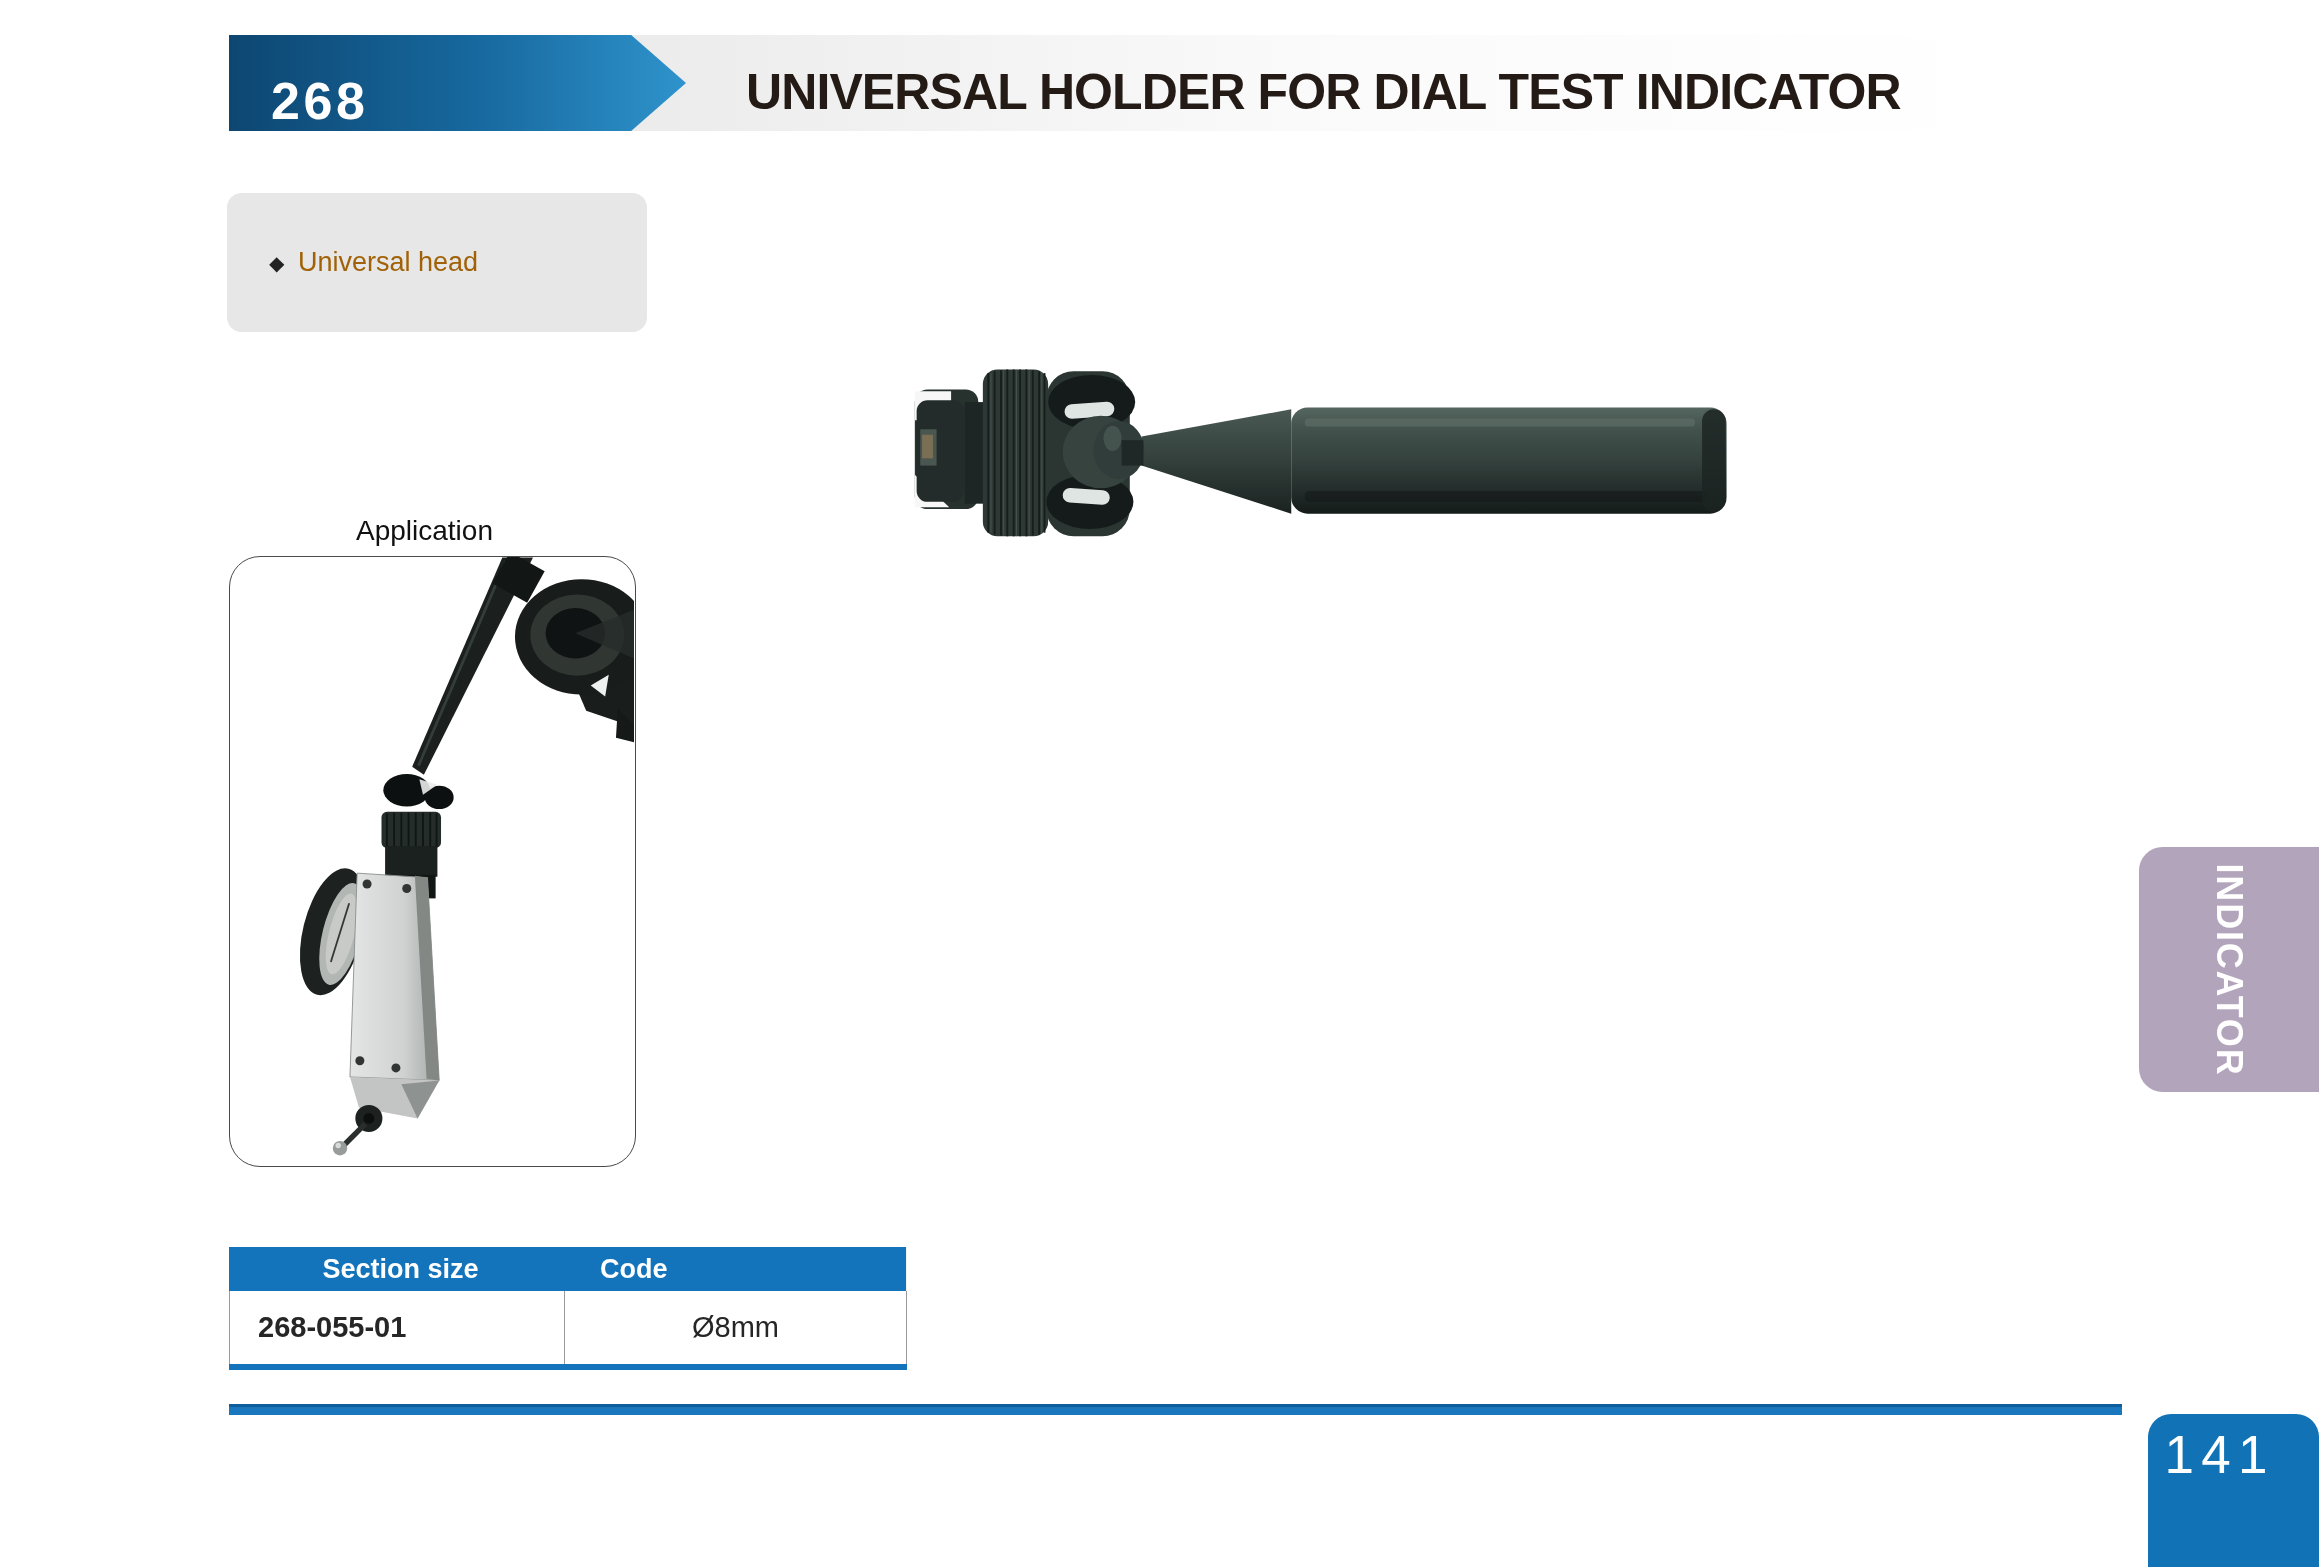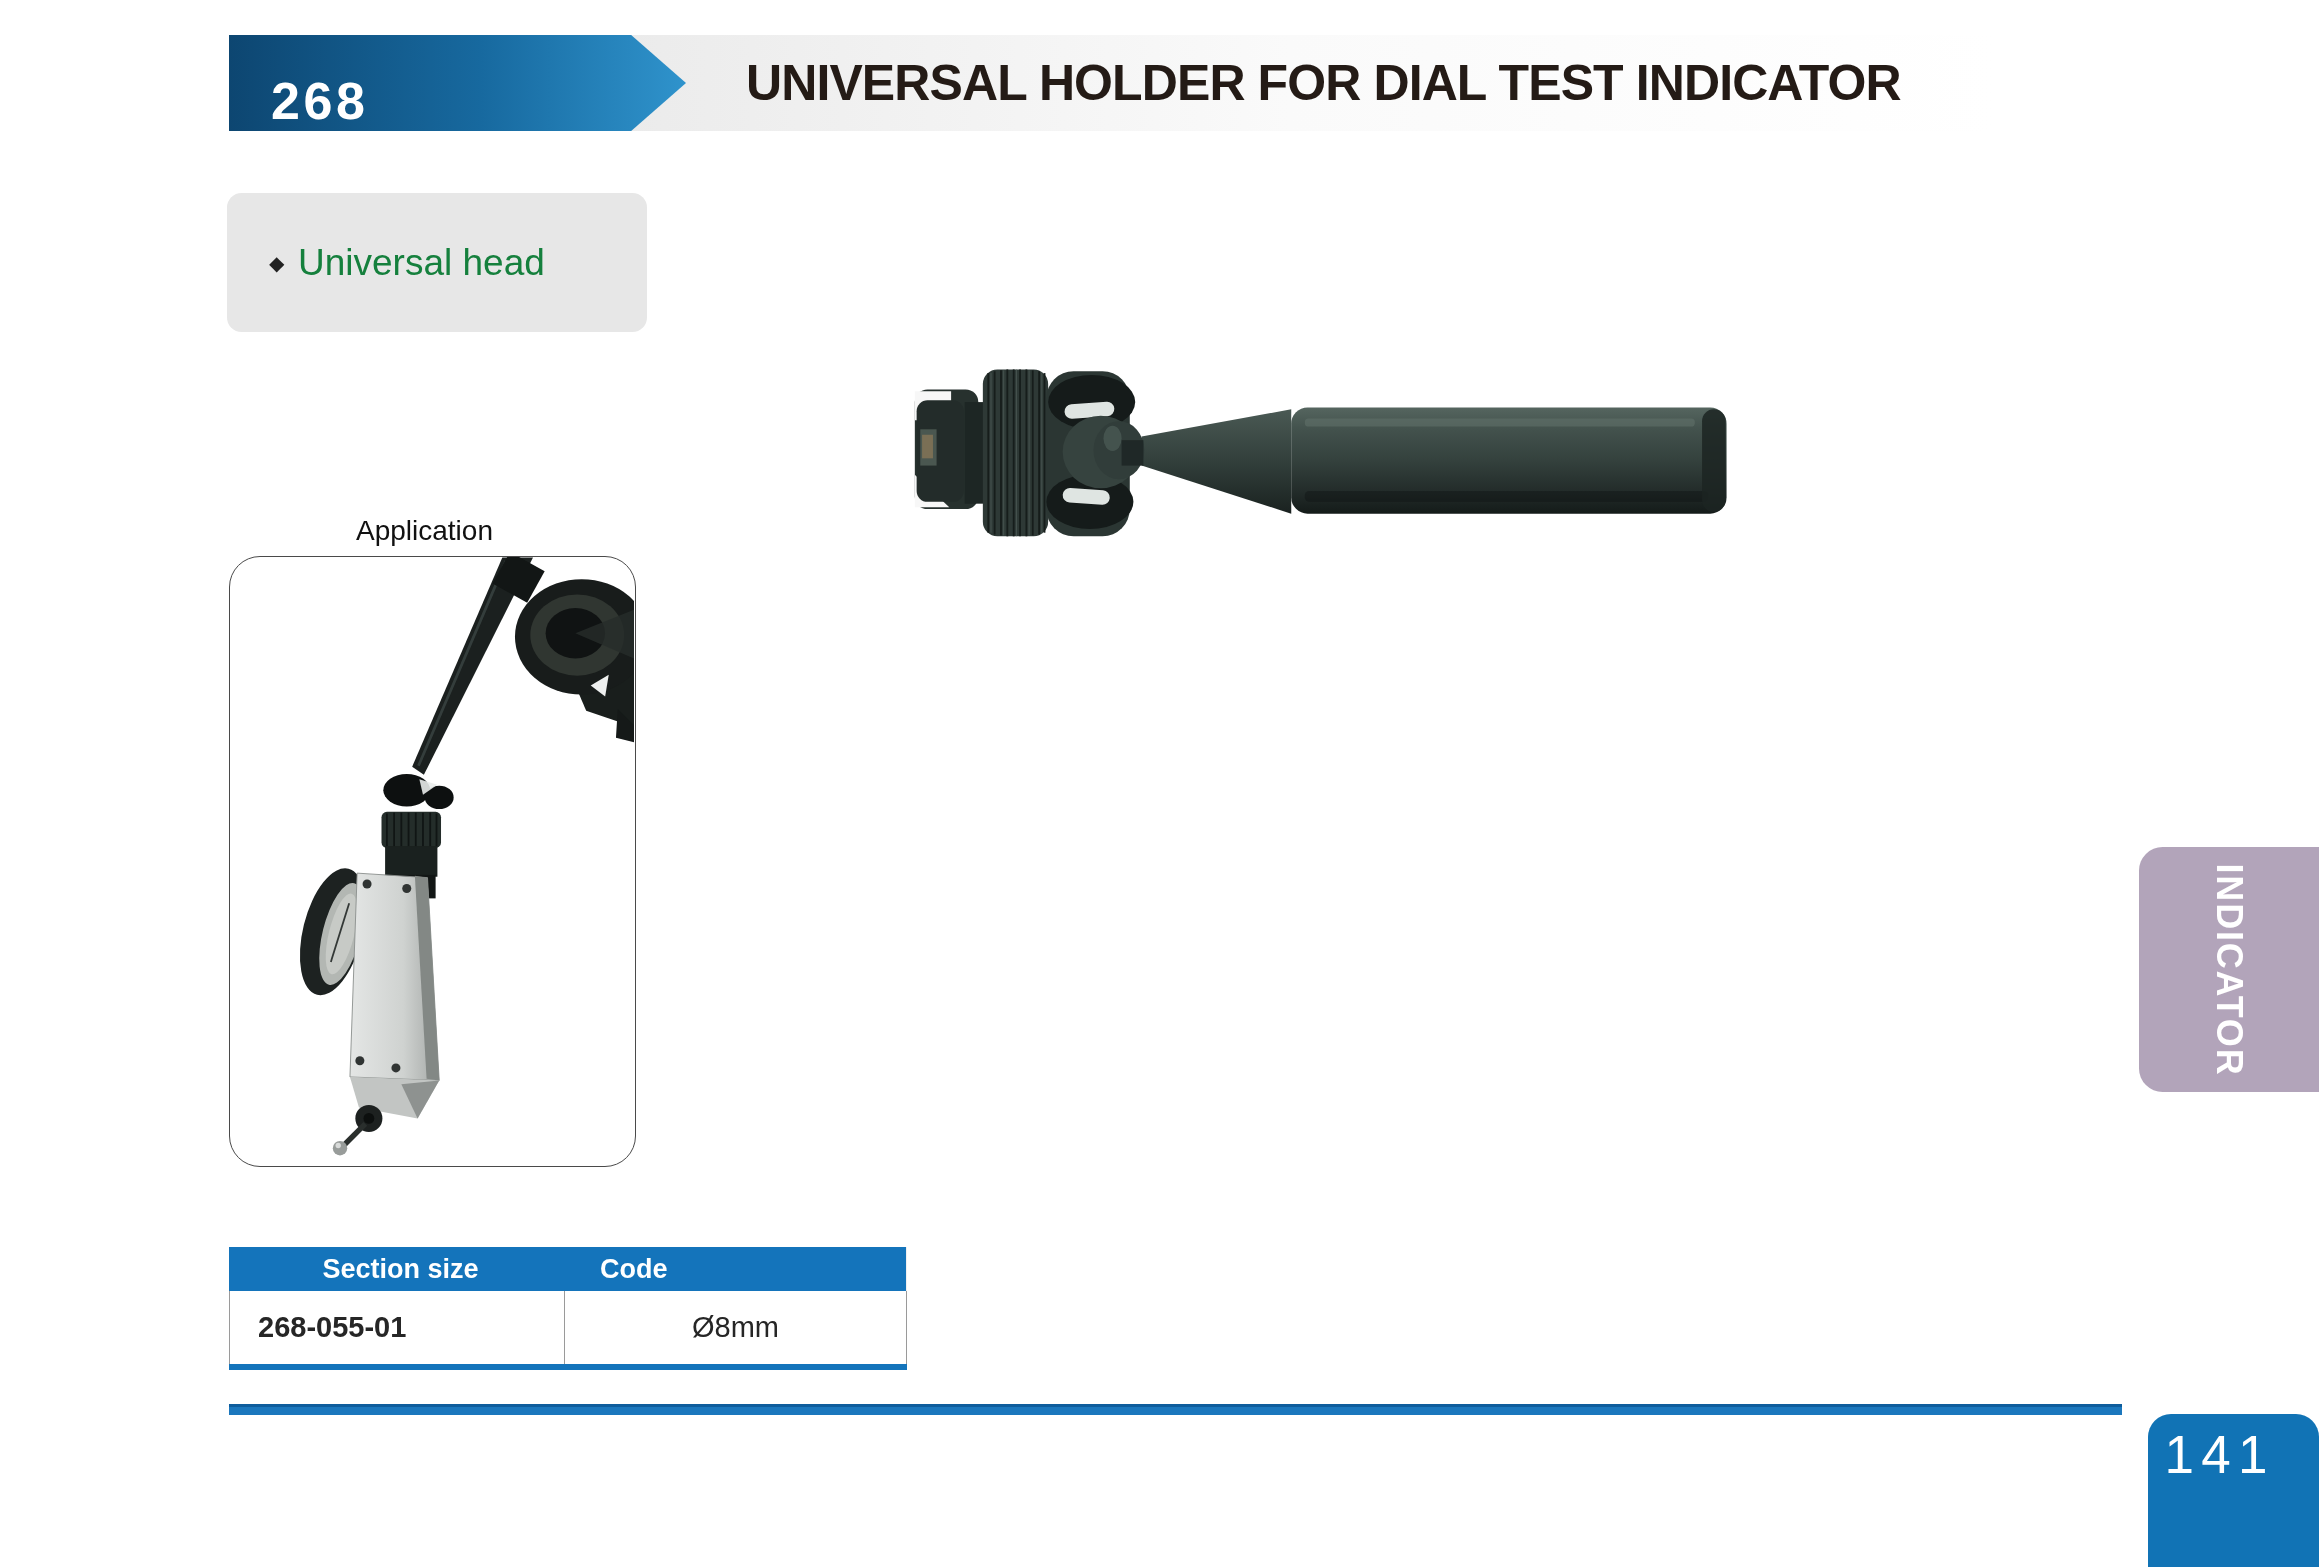--- a/index.html
+++ b/index.html
@@ -18,33 +18,33 @@
   .banner-arrow {
     left:229px; top:35px; width:457px; height:96px;
     background:linear-gradient(90deg,#0d4671 0%,#17699f 55%,#2f93cc 100%);
     clip-path:polygon(0 0, 88% 0, 100% 50%, 88% 100%, 0 100%);
     display:flex; align-items:flex-end;
   }
   .banner-code {
     color:#ffffff; font-size:52px; font-weight:bold;
     letter-spacing:3.6px; padding-left:42px;
   }
-  .banner-title-wrap { left:746px; top:35px; height:96px; display:flex; align-items:center; }
+  .banner-title-wrap { left:746px; top:44px; height:96px; display:flex; align-items:center; }
   .banner-title {
     color:#241b16; font-size:50px; font-weight:bold; letter-spacing:-0.9px; white-space:nowrap;
   }
 
   
   .feature-box {
     left:227px; top:193px; width:420px; height:139px;
     background:#e7e7e7; border-radius:14.5px;
     display:flex; align-items:center; padding-left:42px; box-sizing:border-box;
   }
   .feature-bullet { font-size:20px; color:#222; margin-right:13.6px; line-height:1; }
-  .feature-label { font-size:37px; color:#15803d; }
+  .feature-label { font-size:27px; color:#a16207; }
 
   
   .application-label { left:221px; top:515px; width:407px; text-align:center; font-size:28px; color:#111; }
   .app-frame {
     left:229px; top:556px; width:407px; height:611px;
     border:1.8px solid #4a4a4a; border-radius:31px; overflow:hidden;
     background:#ffffff; box-sizing:border-box;
   }
 
   

